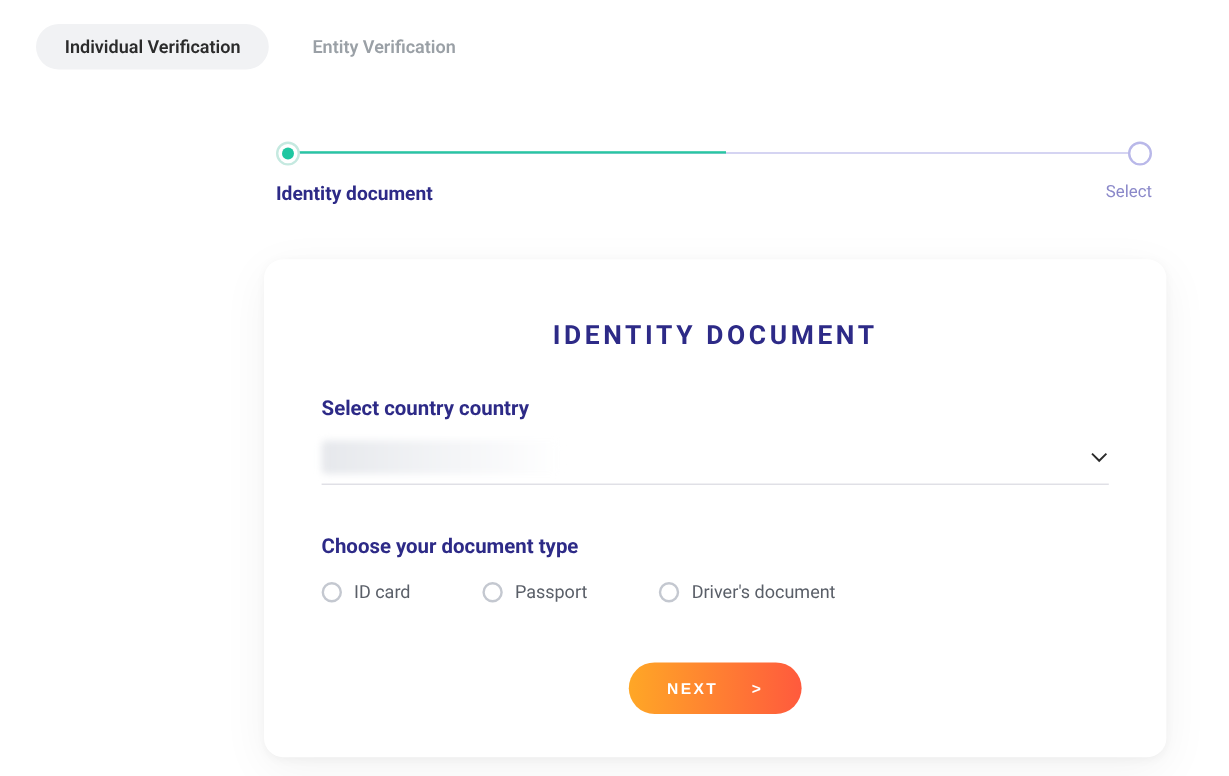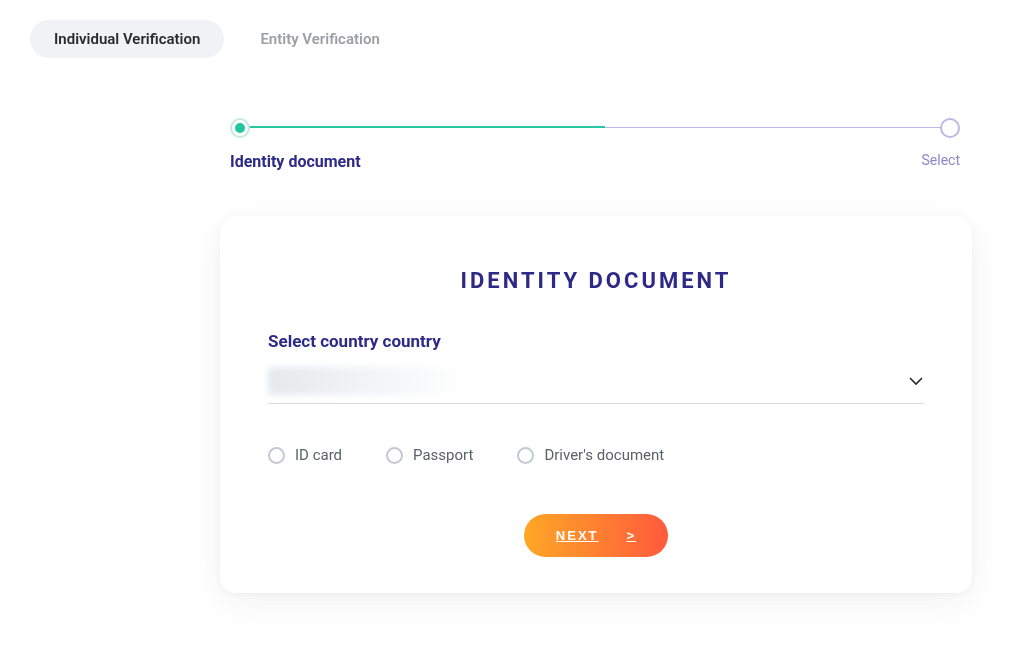--- a/index.html
+++ b/index.html
@@ -132,21 +132,21 @@
       border-radius: 4px;
     }
     .chevron {
       width: 16px; height: 16px;
       display: inline-block;
     }
     .chevron svg { display: block; }
 
     .radio-row {
       display: flex;
-      gap: 44px;
+      gap: 60px;
       margin-top: 18px;
       margin-bottom: 50px;
     }
     .radio-item {
       display: flex;
       align-items: center;
       gap: 10px;
       cursor: pointer;
     }
     .radio-circle {
@@ -167,21 +167,20 @@
       gap: 28px;
       background: linear-gradient(90deg, #ffa726 0%, #ff5a3d 100%);
       border: none;
       border-radius: 999px;
       padding: 14px 32px;
       color: #fff;
       font-size: 13px;
       font-weight: 700;
       letter-spacing: 2px;
       cursor: pointer;
-      text-decoration: underline;
     }
     .next-btn .arrow { font-size: 13px; font-weight: 700; }
   </style>
 </head>
 <body>
 
 <div class="tabs">
   <div class="tab active">Individual Verification</div>
   <div class="tab">Entity Verification</div>
 </div>
@@ -205,20 +204,21 @@
   <div class="section-label">Select country country</div>
   <div class="select-row">
     <div class="select-value"></div>
     <span class="chevron">
       <svg viewBox="0 0 16 16" width="16" height="16">
           <path d="M2 5 L8 11 L14 5" fill="none" stroke="#2b2b2b" stroke-width="1.6"></path>
         </svg>
     </span>
   </div>
 
+  <div class="section-label">Choose your document type</div>
   <div class="radio-row">
     <label class="radio-item">
       <span class="radio-circle"></span>
       <span class="radio-text">ID card</span>
     </label>
     <label class="radio-item">
       <span class="radio-circle"></span>
       <span class="radio-text">Passport</span>
     </label>
     <label class="radio-item">

